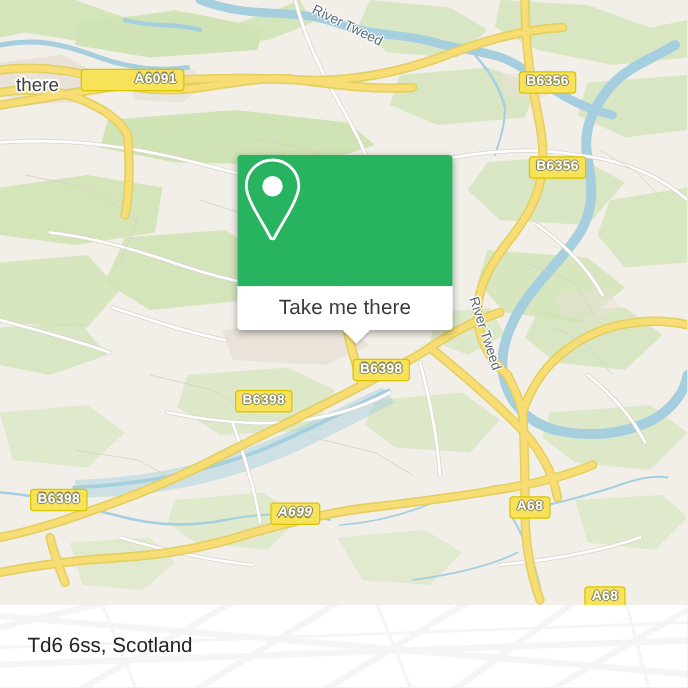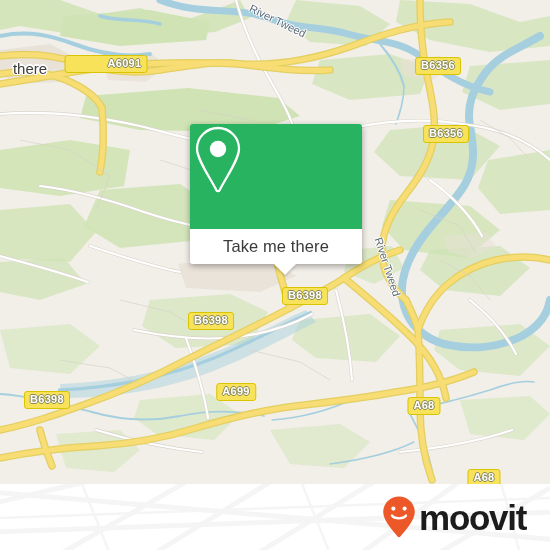--- a/index.html
+++ b/index.html
@@ -300,21 +300,21 @@
 
     <div class="riverlabel" style="left:253px;top:2px;transform:rotate(26deg);transform-origin:left top;">River Tweed</div>
     <div class="riverlabel" style="left:384px;top:236px;transform:rotate(72deg);transform-origin:left top;">River Tweed</div>
 
     <div class="shield" style="left:106px;top:64px;padding-left:42px;">A6091</div>
     <div class="shield" style="left:438px;top:66px;">B6356</div>
     <div class="shield" style="left:446px;top:134px;">B6356</div>
     <div class="shield" style="left:305px;top:296px;">B6398</div>
     <div class="shield" style="left:211px;top:321px;">B6398</div>
     <div class="shield" style="left:47px;top:400px;">B6398</div>
-    <div class="shield" style="left:236px;top:392px;">A699</div>
+    <div class="shield" style="left:236px;top:411px;font-style:italic;">A699</div>
     <div class="shield" style="left:424px;top:406px;">A68</div>
     <div class="shield" style="left:484px;top:478px;">A68</div>
 
     <div class="card">
       <div class="card-top">
         <svg width="56" height="72" viewBox="0 0 56 72">
           <path d="M28 4 C16.5 4 7 13.2 7 24.8 C7 35.5 20 53.5 26.4 66.2 C27 67.4 29 67.4 29.6 66.2 C36 53.5 49 35.5 49 24.8 C49 13.2 39.5 4 28 4 Z" fill="none" stroke="#ffffff" stroke-width="2.3" stroke-linejoin="round"></path>
           <circle cx="28" cy="25" r="8.2" fill="#ffffff"></circle>
         </svg>
       </div>
@@ -340,25 +340,17 @@
         <path d="M-10 8 L560 56"></path>
       </g>
       <g fill="none" stroke="#555" stroke-width="2.5">
         <path d="M0 34 L550 14"></path>
         <path d="M80 -5 L110 70"></path>
         <path d="M300 -5 L330 70"></path>
         <path d="M500 -5 L520 70"></path>
       </g>
     </svg>
 
-
-    <div class="brand">
-      <svg width="34" height="44" viewBox="0 0 34 44">
-        <path d="M17 1.5 C8.2 1.5 1.2 8.4 1.2 17 C1.2 25.6 11.5 36.3 15.6 41.6 C16.3 42.5 17.7 42.5 18.4 41.6 C22.5 36.3 32.8 25.6 32.8 17 C32.8 8.4 25.8 1.5 17 1.5 Z" fill="#ed5829"></path>
-        <circle cx="11.4" cy="13.6" r="2.1" fill="#ffffff"></circle>
-        <circle cx="22.6" cy="13.6" r="2.1" fill="#ffffff"></circle>
-        <path d="M10 20.5 C12.4 24.2 21.6 24.2 24 20.5" fill="none" stroke="#ffffff" stroke-width="2.3" stroke-linecap="round"></path>
-      </svg>
-      <span class="brand-text">moovit</span>
-    </div>
+    <div class="footer-title">Td6 6ss, Scotland</div>
+
   </div>
 
 </div>
 
 </body></html>

